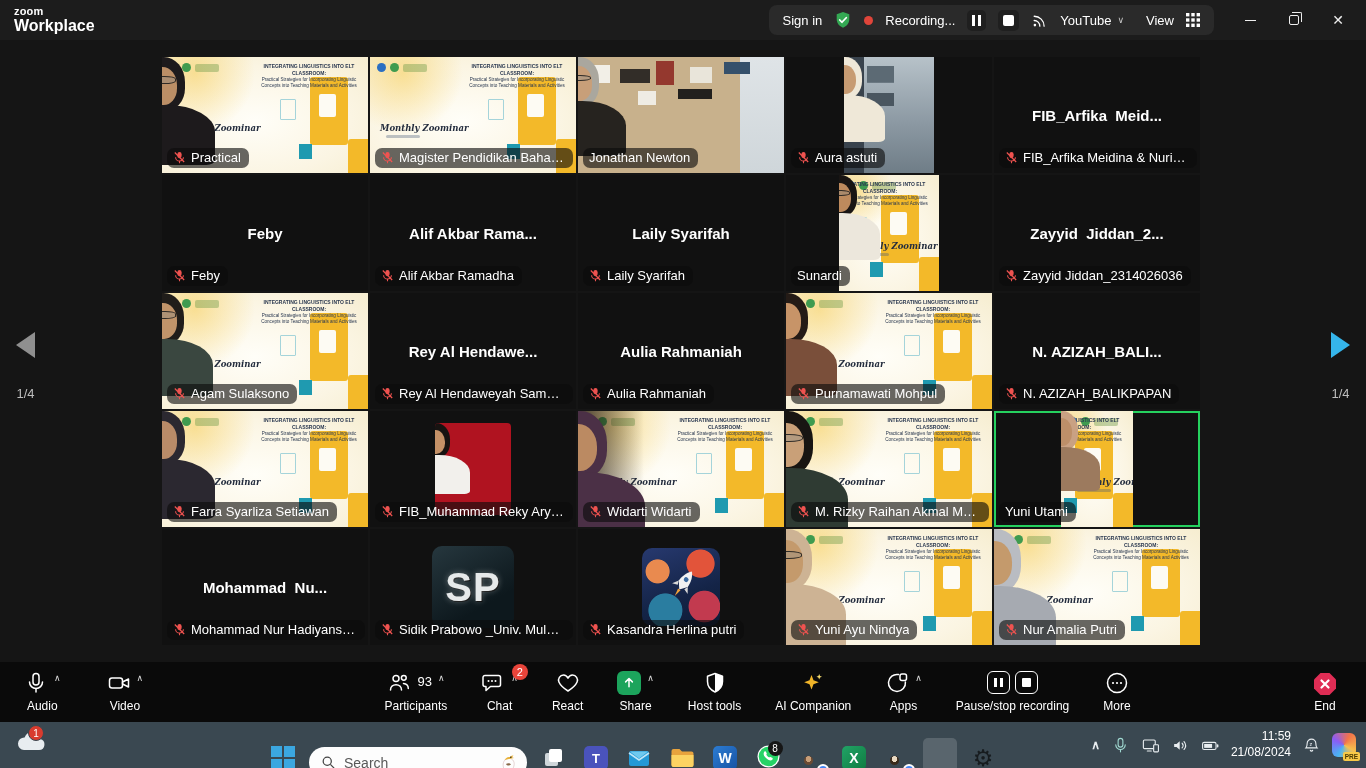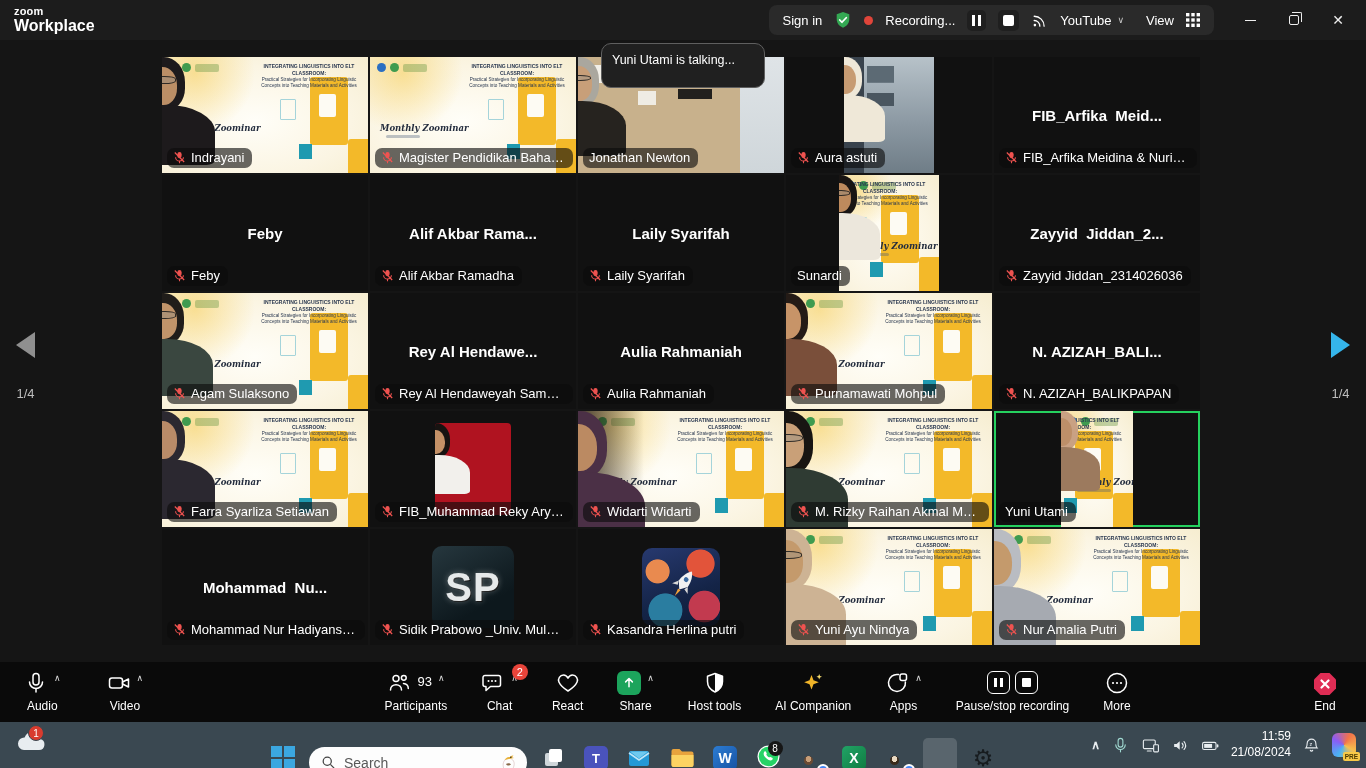--- a/index.html
+++ b/index.html
@@ -227,21 +227,21 @@
           <div style="left: calc(34% - 14.26px); top: calc(28% + 19.32px); width: 28.52px; height: 7.36px; border: 1.5px solid rgba(25, 25, 25, 0.85); border-radius: 40%; background: rgba(120, 140, 150, 0.25);"></div>
           <div style="left: calc(34% - 52.9px); top: calc(28% + 48.3px); width: 105.8px; height: 59.8px; background: rgb(29, 26, 28); border-radius: 45% 45% 8% 8%;"></div>
         </div>
         <div class="plabel">
           <svg viewBox="0 0 16 16" width="13" height="13">
             <rect x="5.4" y="1.3" width="5.2" height="7.6" rx="2.6" fill="#ef5350"></rect>
             <path d="M3.2 7.6a4.8 4.8 0 0 0 9.6 0" stroke="#ef5350" stroke-width="1.3" fill="none"></path>
             <line x1="8" y1="12.4" x2="8" y2="15" stroke="#ef5350" stroke-width="1.3"></line>
             <line x1="2.2" y1="1.8" x2="13.8" y2="13.6" stroke="#ef5350" stroke-width="1.5"></line>
           </svg>
-          <span>Indrayani</span>
+          <span>Practical</span>
         </div>
       </div>
       <div class="tile">
         <div class="seminar">
           <div class="s-door"></div>
           <div class="s-door2"></div>
           <div class="s-frame"></div>
           <div class="s-teal"></div>
           <div class="s-logos">
             <span class="s-dot1"></span>
@@ -752,21 +752,20 @@
           <svg viewBox="0 0 16 16" width="13" height="13">
             <rect x="5.4" y="1.3" width="5.2" height="7.6" rx="2.6" fill="#ef5350"></rect>
             <path d="M3.2 7.6a4.8 4.8 0 0 0 9.6 0" stroke="#ef5350" stroke-width="1.3" fill="none"></path>
             <line x1="8" y1="12.4" x2="8" y2="15" stroke="#ef5350" stroke-width="1.3"></line>
             <line x1="2.2" y1="1.8" x2="13.8" y2="13.6" stroke="#ef5350" stroke-width="1.5"></line>
           </svg>
           <span>Nur Amalia Putri</span>
         </div>
       </div>
     </div>
-  <div class="talk-tooltip">Yuni Utami is talking...</div>
 </div>
 
 <div class="toolbar">
   <div class="tz-left">
     <div class="tb-item">
       <div class="tb-iconrow">
         <svg class="ticon" viewBox="0 0 24 24">
             <rect x="9" y="2.5" width="6" height="11.5" rx="3"></rect>
             <path d="M5.5 11a6.5 6.5 0 0 0 13 0"></path>
             <line x1="12" y1="17.5" x2="12" y2="21"></line>

